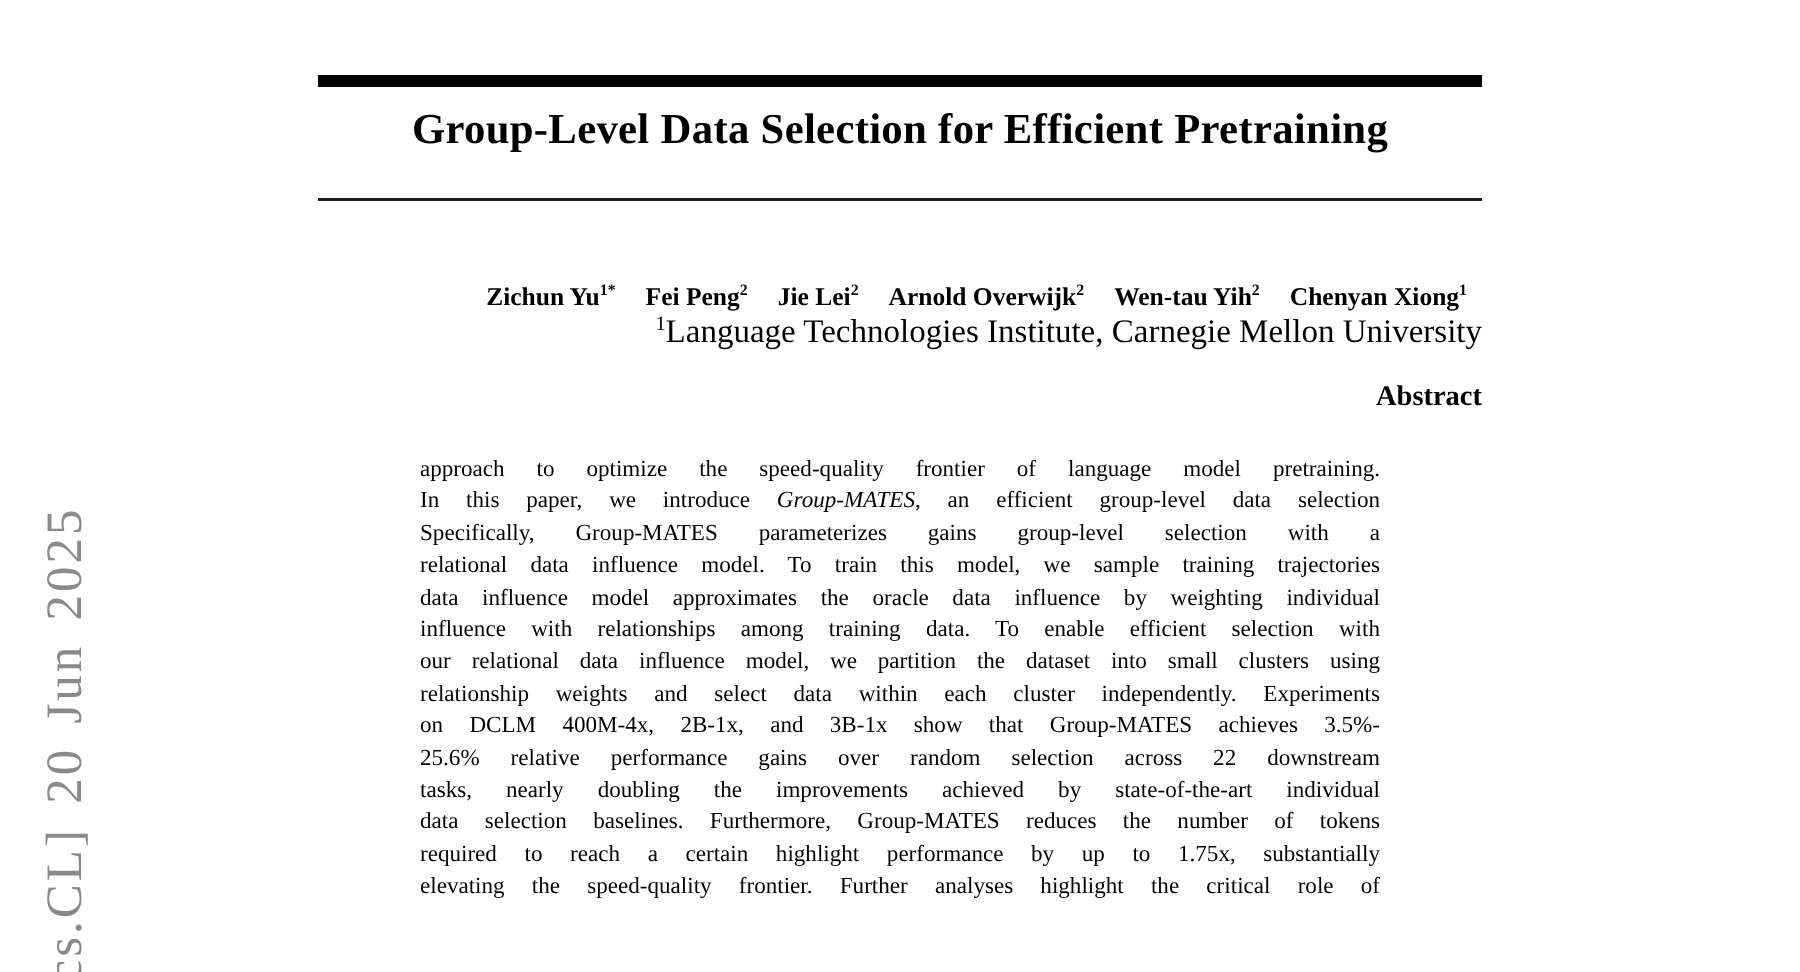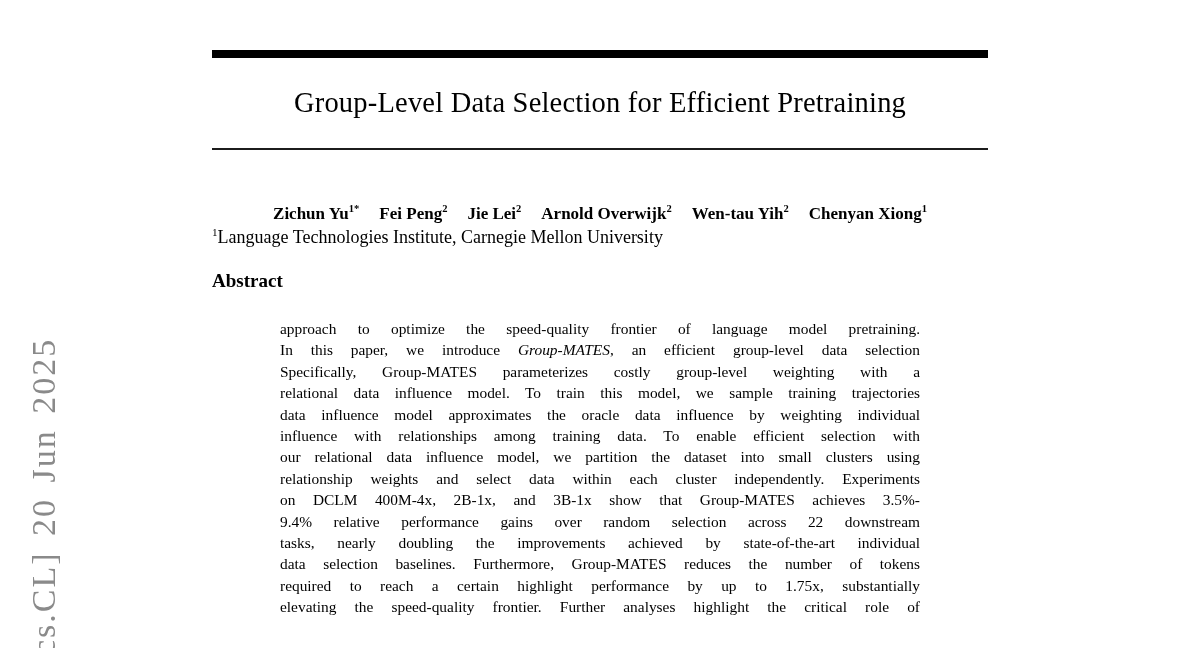--- a/index.html
+++ b/index.html
@@ -22,53 +22,53 @@
   .content {
     width: 776px;
     margin: 0 auto;
   }
   .rule-thick {
     margin-top: 50px;
     height: 8px;
     background: #000000;
   }
   .paper-title {
-    margin-top: 27px;
+    margin-top: 11px;
     font-size: 28.5px;
-    font-weight: normal;
+    font-weight: bold;
     text-align: center;
     line-height: 35px;
     letter-spacing: 0.2px;
   }
   .rule-thin {
     margin-top: 28px;
     height: 2px;
     background: #1c1c1c;
   }
   .authors {
     margin-top: 52px;
-    text-align: center;
+    text-align: right;
     font-weight: bold;
     font-size: 17px;
     line-height: 24px;
     white-space: nowrap;
   }
   .author { margin: 0 10px; }
   .authors sup, .affiliation sup {
     font-size: 0.62em;
     line-height: 0;
   }
   .affiliation {
-    text-align: left;
-    font-size: 18px;
+    text-align: right;
+    font-size: 22px;
     line-height: 22px;
   }
   .abstract-heading {
     margin-top: 21px;
-    text-align: left;
+    text-align: right;
     font-weight: bold;
     font-size: 19px;
     line-height: 24px;
   }
   .abstract {
     width: 640px;
     margin: 25px auto 0 auto;
     font-size: 15.4px;
     line-height: 21.4px;
   }
@@ -108,28 +108,28 @@
 
     <div id="affiliations">
         <div class="affiliation"><sup>1</sup>Language Technologies Institute, Carnegie Mellon University</div>
       </div>
 
     <h2 class="abstract-heading" style="margin-bottom:0;">Abstract</h2>
 
     <div class="abstract" id="abstract-lines">
         <div class="abstract-line">approach to optimize the speed-quality frontier of language model pretraining.</div>
         <div class="abstract-line">In this paper, we introduce <i>Group-MATES</i>, an efficient group-level data selection</div>
-        <div class="abstract-line">Specifically, Group-MATES parameterizes costly group-level weighting with a</div>
+        <div class="abstract-line">Specifically, Group-MATES parameterizes gains group-level selection with a</div>
         <div class="abstract-line">relational data influence model. To train this model, we sample training trajectories</div>
         <div class="abstract-line">data influence model approximates the oracle data influence by weighting individual</div>
         <div class="abstract-line">influence with relationships among training data. To enable efficient selection with</div>
         <div class="abstract-line">our relational data influence model, we partition the dataset into small clusters using</div>
         <div class="abstract-line">relationship weights and select data within each cluster independently. Experiments</div>
         <div class="abstract-line">on DCLM 400M-4x, 2B-1x, and 3B-1x show that Group-MATES achieves 3.5%-</div>
-        <div class="abstract-line">9.4% relative performance gains over random selection across 22 downstream</div>
+        <div class="abstract-line">25.6% relative performance gains over random selection across 22 downstream</div>
         <div class="abstract-line">tasks, nearly doubling the improvements achieved by state-of-the-art individual</div>
         <div class="abstract-line">data selection baselines. Furthermore, Group-MATES reduces the number of tokens</div>
         <div class="abstract-line">required to reach a certain highlight performance by up to 1.75x, substantially</div>
         <div class="abstract-line">elevating the speed-quality frontier. Further analyses highlight the critical role of</div>
       </div>
 
   </div>
 </div>
 
 </body></html>

